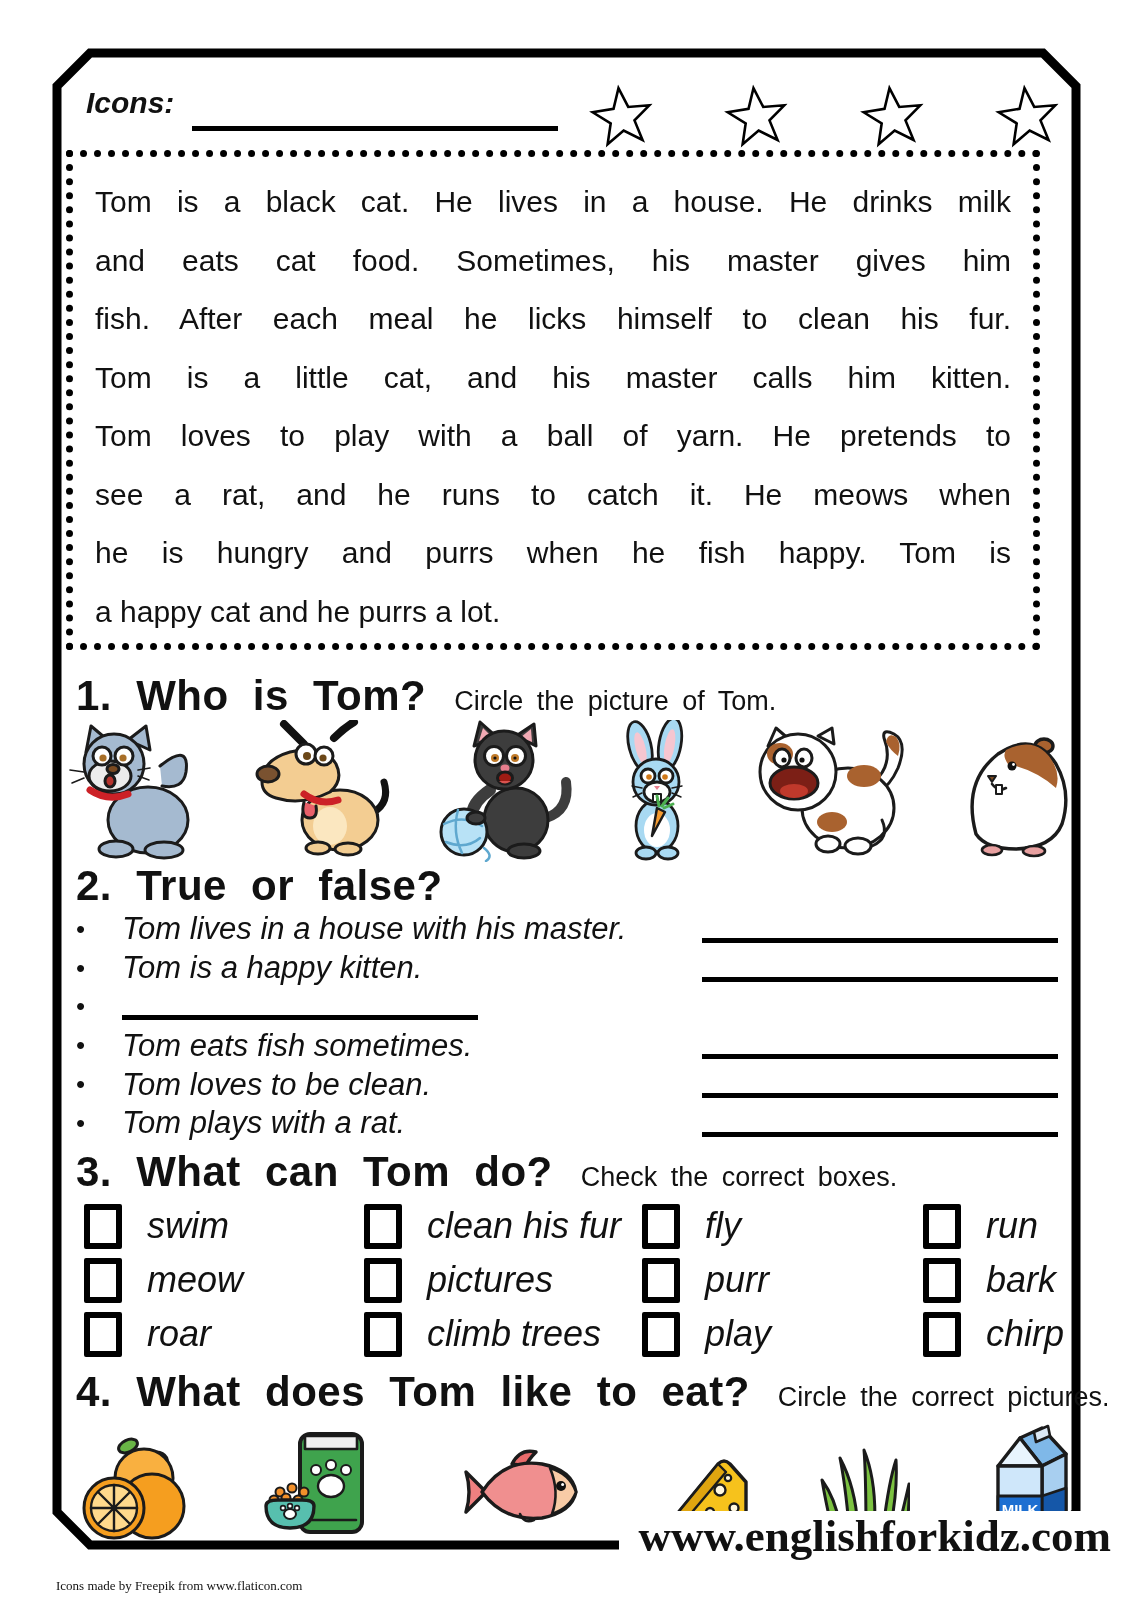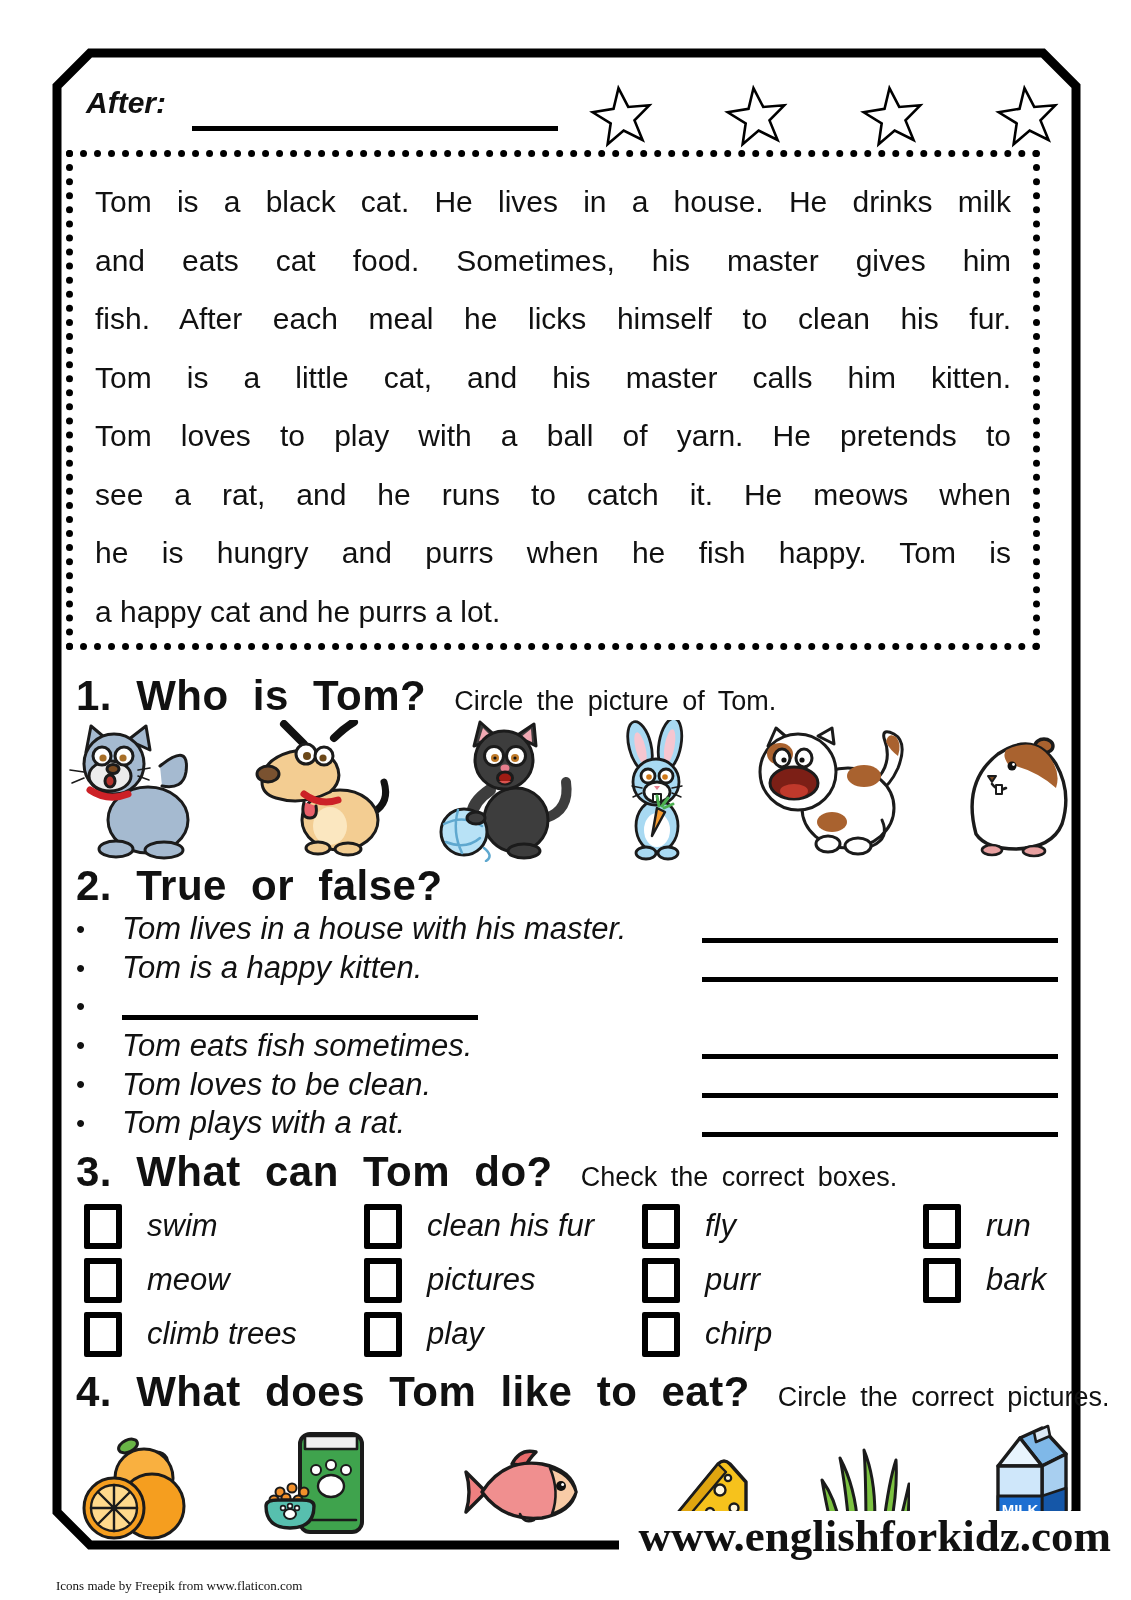--- a/index.html
+++ b/index.html
@@ -34,38 +34,38 @@
   .tf-row{display:flex;align-items:center;height:38.8px;}
   .tf-bullet{width:46px;font-size:26px;}
   .tf-text{flex:1;font-style:italic;font-size:31px;}
   .tf-line{width:356px;height:24px;border-bottom:5px solid #000;margin-bottom:2px;}
 
   
   .cb-grid{position:absolute;left:84px;top:1203px;width:1000px;display:grid;
            grid-template-columns:280px 278px 281px auto;grid-auto-rows:46px;row-gap:8px;z-index:2;}
   .cb-cell{display:flex;align-items:center;gap:25px;}
   .checkbox{width:26px;height:33px;border:6px solid #000;border-radius:2px;background:#fff;flex:none;}
-  .cb-label{font-style:italic;font-size:31px;white-space:nowrap;}
+  .cb-label{font-style:italic;font-size:36px;white-space:nowrap;}
 
   
   .site{position:absolute;left:0;right:0;top:1510px;text-align:right;z-index:3;
         font-family:"Liberation Serif",serif;font-weight:bold;font-size:45px;}
   .site span{background:#fff;padding:0 20px;}
   .credit{position:absolute;left:56px;top:1578px;font-family:"Liberation Serif",serif;font-size:13px;z-index:2;}
 </style>
 </head>
 <body>
 
 <div class="page">
 
   <svg class="frame" width="1131" height="1600">
     <polygon points="90,53 1043,53 1076,86 1076,1512 1043,1545 90,1545 57,1512 57,86" fill="none" stroke="#000" stroke-width="9"></polygon>
   </svg>
 
-  <div class="name-label">After:</div>
+  <div class="name-label">Icons:</div>
   <div class="name-line"></div>
 
   <div class="stars">
 
       <div class="star-wrap">
         <svg viewBox="0 0 64 66">
           <polygon points="32,4 39.4,23.8 60.5,24.7 44,37.9 49.6,58.3 32,46.6 14.4,58.3 20,37.9 3.5,24.7 24.6,23.8" fill="#fff" stroke="#000" stroke-width="2.6" stroke-linejoin="miter"></polygon>
         </svg>
       </div>
 
@@ -340,20 +340,24 @@
       <div class="cb-cell">
         <span class="checkbox"></span>
         <span class="cb-label">purr</span>
       </div>
 
       <div class="cb-cell">
         <span class="checkbox"></span>
         <span class="cb-label">bark</span>
       </div>
 
+      <div class="cb-cell">
+        <span class="checkbox"></span>
+        <span class="cb-label">roar</span>
+      </div>
 
       <div class="cb-cell">
         <span class="checkbox"></span>
         <span class="cb-label">climb trees</span>
       </div>
 
       <div class="cb-cell">
         <span class="checkbox"></span>
         <span class="cb-label">play</span>
       </div>

